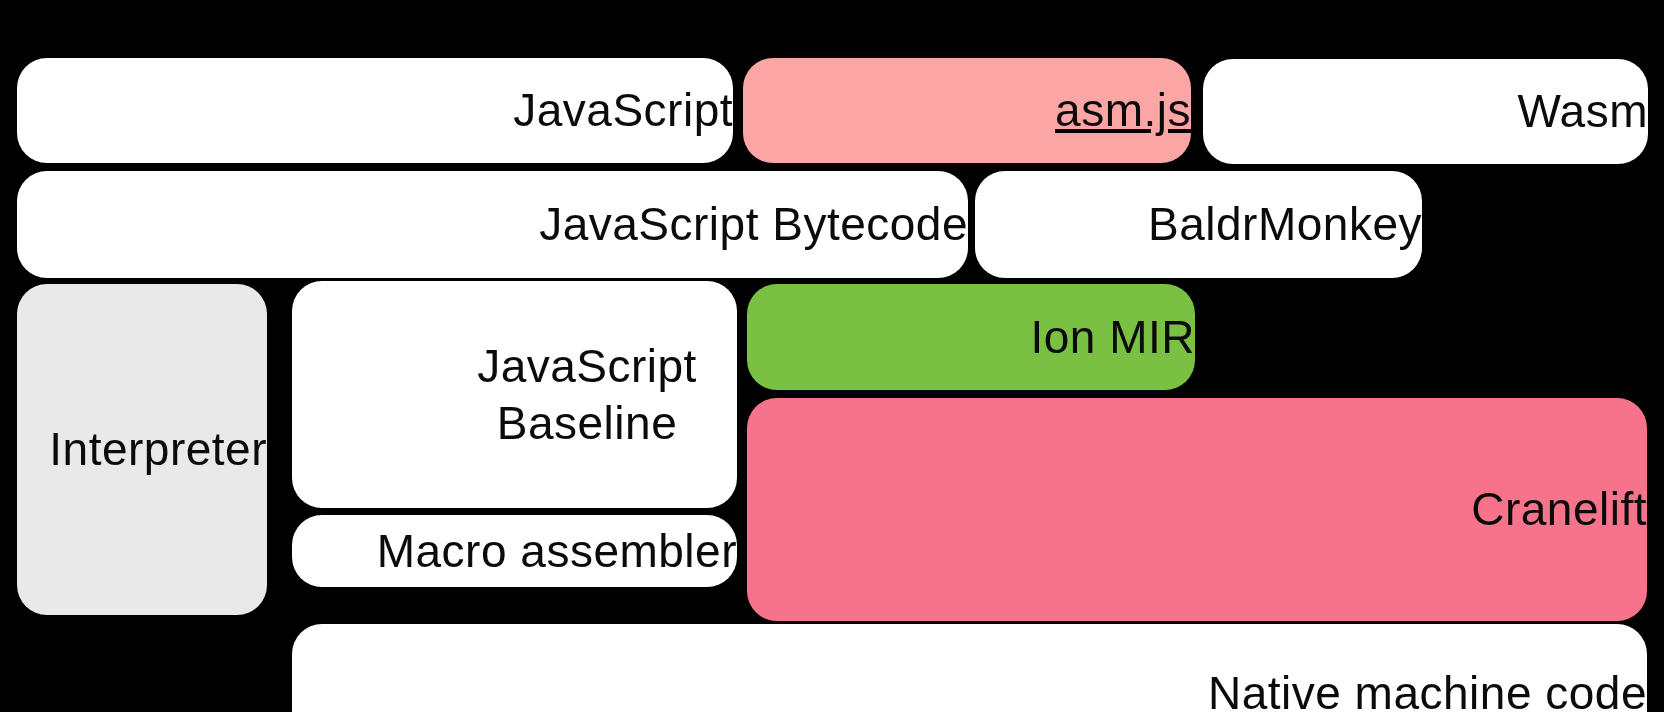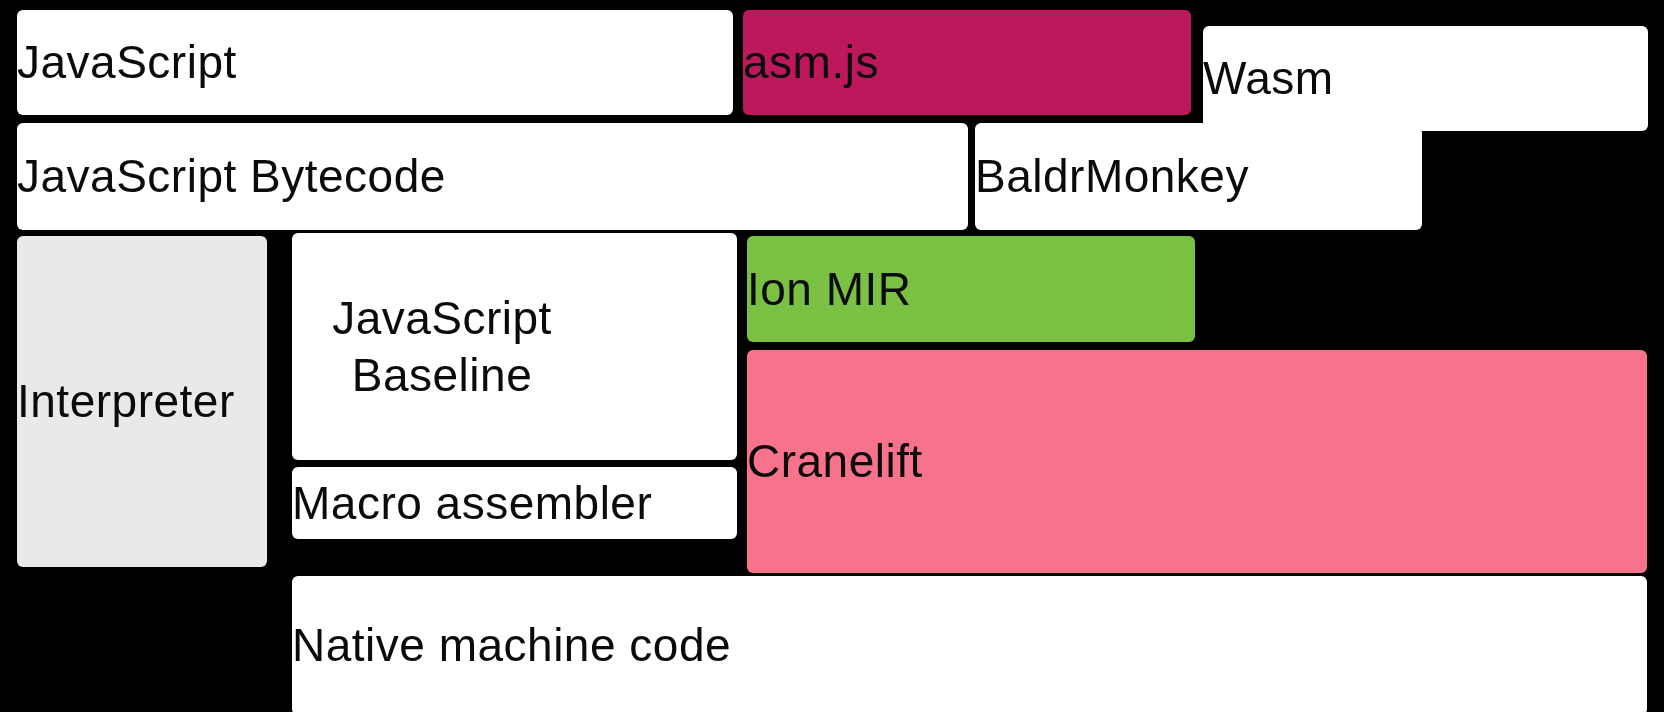--- a/index.html
+++ b/index.html
@@ -11,57 +11,58 @@
     position: relative;
     width: 1664px;
     height: 712px;
     background: #000000;
     overflow: hidden;
     font-family: "Liberation Sans", sans-serif;
   }
   .node {
     position: absolute;
     background: #ffffff;
-    border-radius: 6px;
+    border-radius: 30px;
     display: flex;
     align-items: center;
-    justify-content: flex-start;
+    justify-content: flex-end;
     text-align: center;
     box-sizing: border-box;
+    margin-top: 48px;
   }
   .lbl {
     color: #0b0b0b;
     font-size: 46px;
     line-height: 1.22;
     letter-spacing: 0.5px;
   }
   
   .n-javascript        { left: 17px;  top: 10px;  width: 716px;  height: 105px; }
   .n-asmjs             { left: 743px; top: 10px;  width: 448px;  height: 105px; }
-  .n-wasm              { left: 1203px;top: 26px;  width: 445px;  height: 105px; }
+  .n-wasm              { left: 1203px;top: 11px;  width: 445px;  height: 105px; }
   .n-bytecode          { left: 17px;  top: 123px; width: 951px;  height: 107px; }
   .n-baldrmonkey       { left: 975px; top: 123px; width: 447px;  height: 107px; }
   .n-interpreter       { left: 17px;  top: 236px; width: 250px;  height: 331px; }
   .n-baseline          { left: 292px; top: 233px; width: 445px;  height: 227px; }
   .n-baseline .lbl     { max-width: 300px; }
   .n-ionmir            { left: 747px; top: 236px; width: 448px;  height: 106px; }
   .n-cranelift         { left: 747px; top: 350px; width: 900px;  height: 223px; }
   .n-macroassembler    { left: 292px; top: 467px; width: 445px;  height: 72px;  }
   .n-nativecode        { left: 292px; top: 576px; width: 1355px; height: 139px; }
 </style>
 </head>
 <body>
 
 <div class="diagram">
 
   <div class="node n-javascript" style="background: rgb(255, 255, 255);">
     <span class="lbl">JavaScript</span>
   </div>
 
-  <div class="node n-asmjs" style="background: #be185d;">
+  <div class="node n-asmjs" style="background: #fca5a5; text-decoration: underline;">
     <span class="lbl">asm.js</span>
   </div>
 
   <div class="node n-wasm" style="background: rgb(255, 255, 255);">
     <span class="lbl">Wasm</span>
   </div>
 
   <div class="node n-baldrmonkey" style="background: rgb(255, 255, 255);">
     <span class="lbl">BaldrMonkey</span>
   </div>

